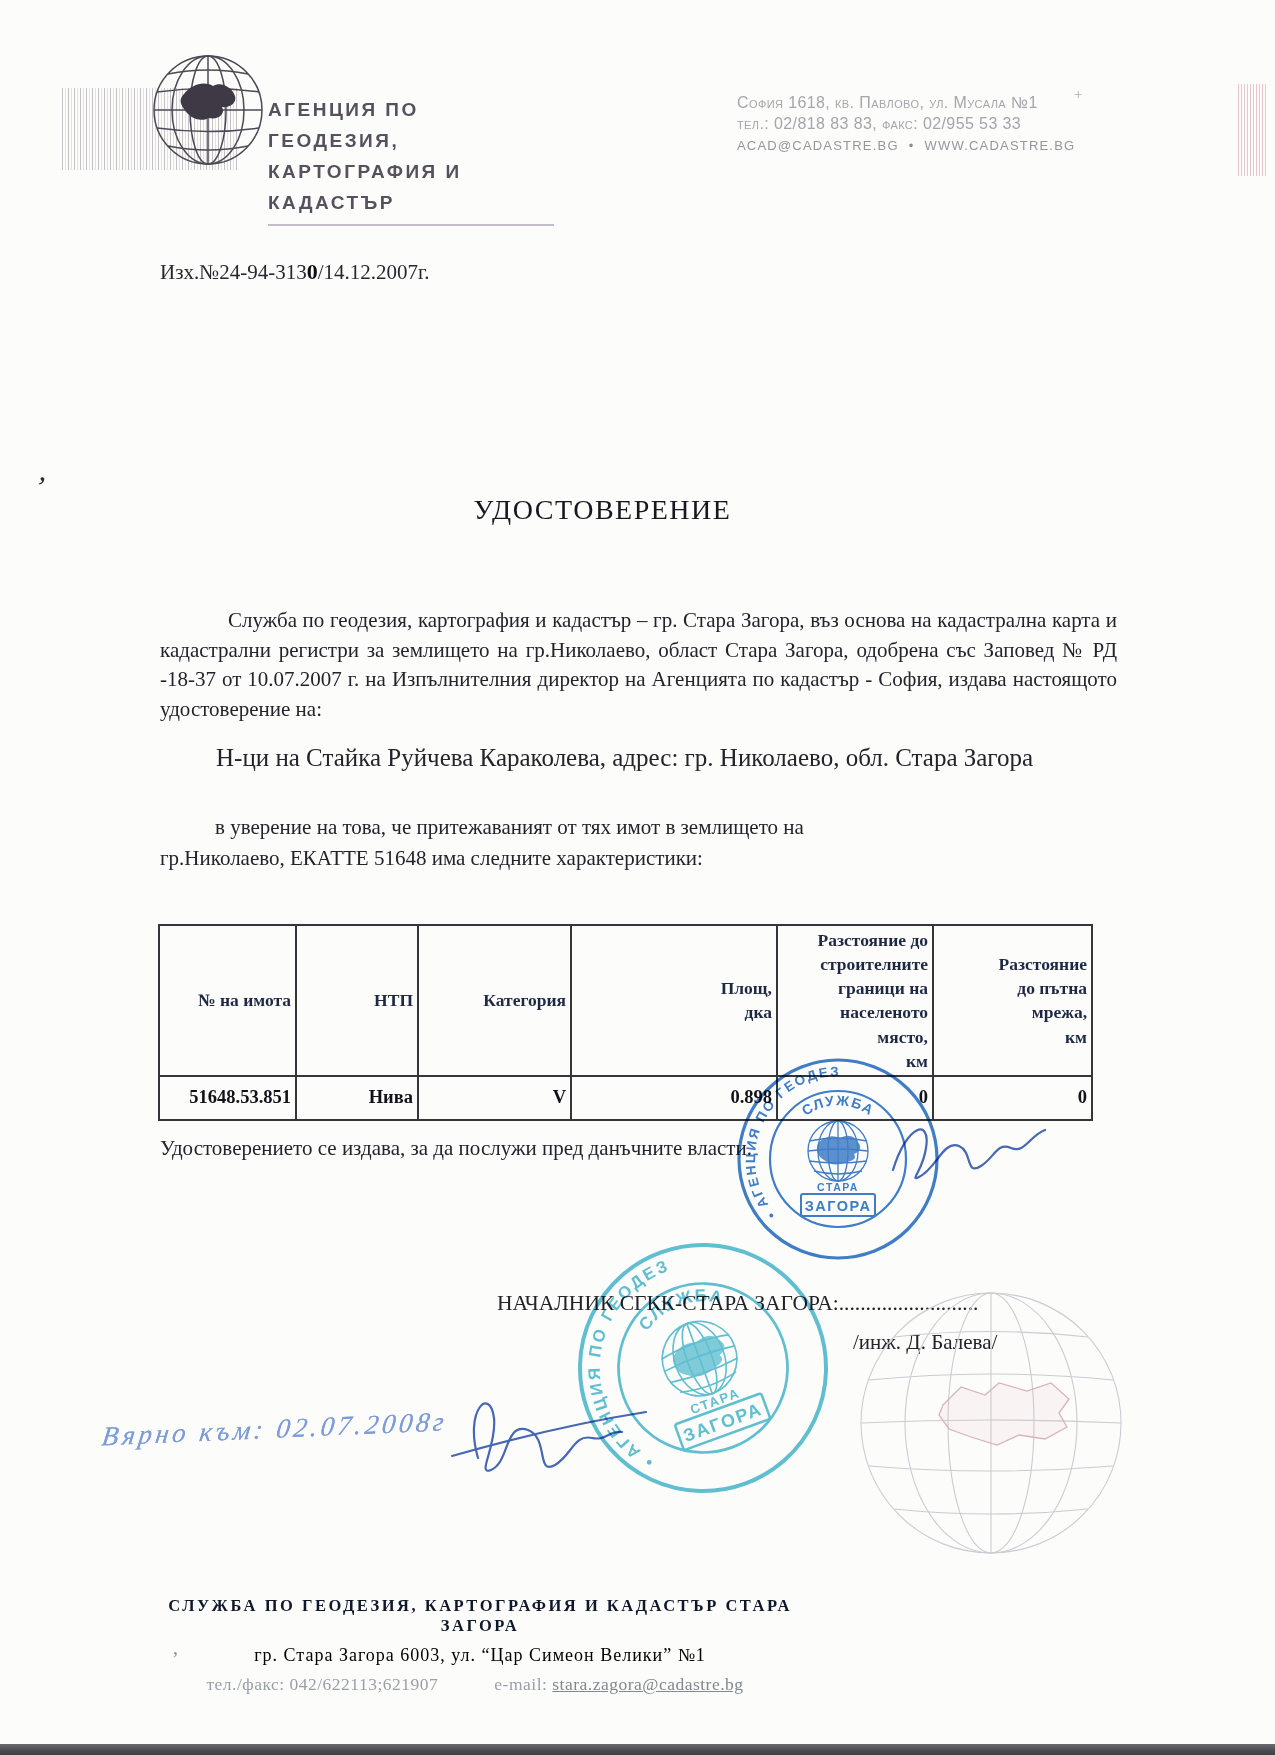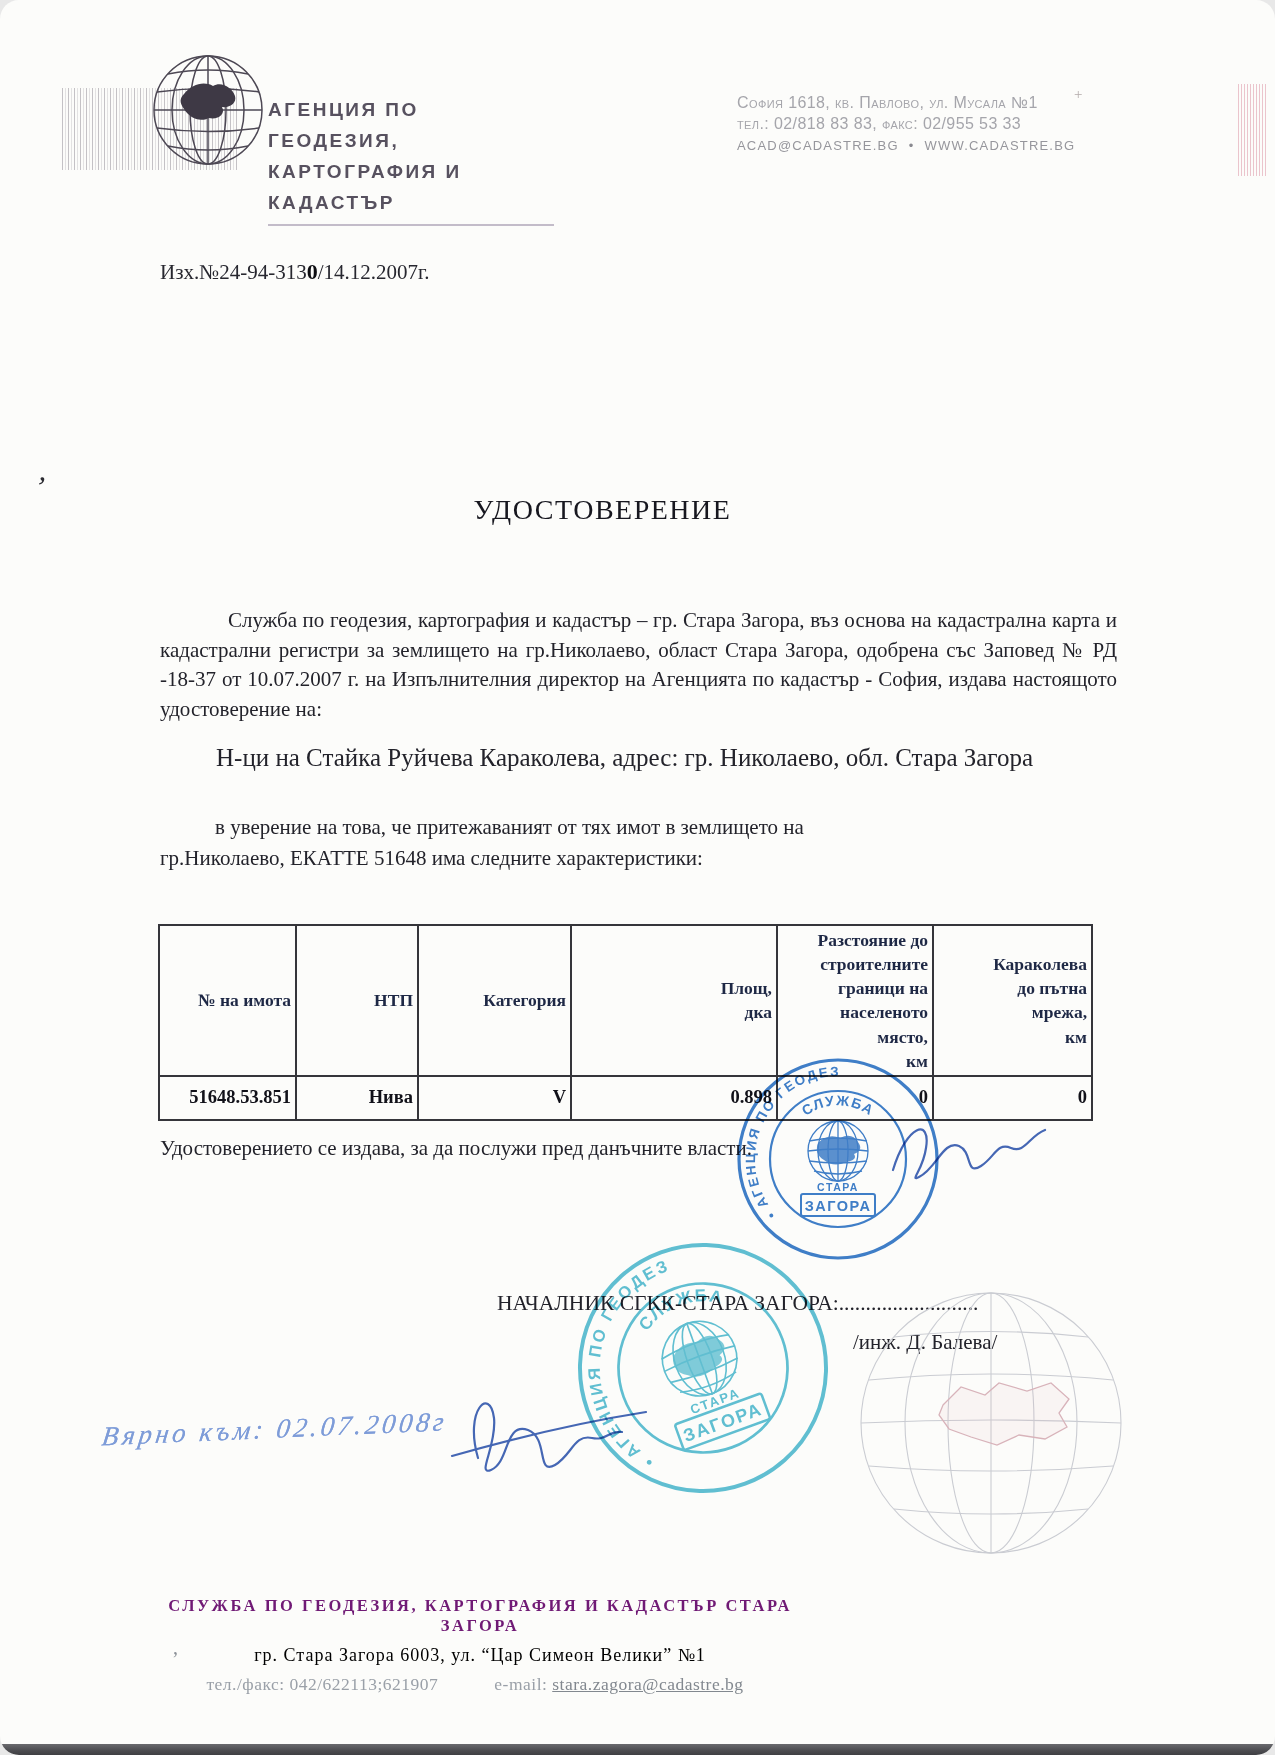--- a/index.html
+++ b/index.html
@@ -1,20 +1,20 @@
 <!DOCTYPE html>
 <html><head>
 <meta charset="utf-8">
 <style>
   * { margin:0; padding:0; box-sizing:border-box; }
   html,body { background:#e8e8e8; }
   .page {
     position:relative; width:1275px; height:1755px; margin:0 auto;
     background:#fcfcfa; overflow:hidden;
-    font-family:"Liberation Serif", serif; color:#23232b;border-radius:19px;
+    font-family:"Liberation Serif", serif; color:#23232b;
   }
   
   .barcode-left {
     position:absolute; left:62px; top:88px; width:176px; height:82px;
     background:repeating-linear-gradient(90deg, rgba(116,110,122,.55) 0 1px, transparent 1px 3px, rgba(116,110,122,.25) 3px 4px, transparent 4px 6px);
     opacity:.75;
   }
   .logo-globe { position:absolute; left:148px; top:50px; width:120px; height:120px; }
   .agency-name {
     position:absolute; left:268px; top:94px; width:286px;
@@ -68,21 +68,21 @@
   .sig-scribble-2 { position:absolute; left:446px; top:1370px; width:210px; height:122px; mix-blend-mode:multiply; }
   .handwriting {
     position:absolute; left:102px; top:1410px; width:520px;
     font-style:italic; font-size:27px; letter-spacing:3.5px; color:#7e9cd8;
     transform:rotate(-2.5deg) skewX(-10deg); text-shadow:0 0 .5px #8aa6de;
   }
   .watermark { position:absolute; left:856px; top:1288px; width:270px; height:270px; }
   
   .footer-office {
     position:absolute; left:128px; top:1596px; width:704px; text-align:center;
-    font-weight:bold; font-size:16.5px; letter-spacing:2.5px; color:#701a75;
+    font-weight:bold; font-size:16.5px; letter-spacing:2.5px; color:#0f172a;
   }
   .footer-address {
     position:absolute; left:128px; top:1645px; width:704px; text-align:center;
     font-size:18px; letter-spacing:1px; color:#000000;
   }
   .footer-contact {
     position:absolute; left:118px; top:1674px; width:714px; text-align:center;
     font-size:17.5px; letter-spacing:.5px; color:#9aa0a8;
   }
   .footer-contact .email-gap { display:inline-block; width:56px; }
@@ -163,21 +163,21 @@
       <th>НТП</th>
       <th>Категория</th>
       <th>Площ,
 дка</th>
       <th>Разстояние до
 строителните
 граници на
 населеното
 място,
 км</th>
-      <th>Караколева
+      <th>Разстояние
 до пътна
 мрежа,
 км</th>
     </tr>
     <tr>
       <td>51648.53.851</td>
       <td>Нива</td>
       <td>V</td>
       <td>0.898</td>
       <td>0</td>

